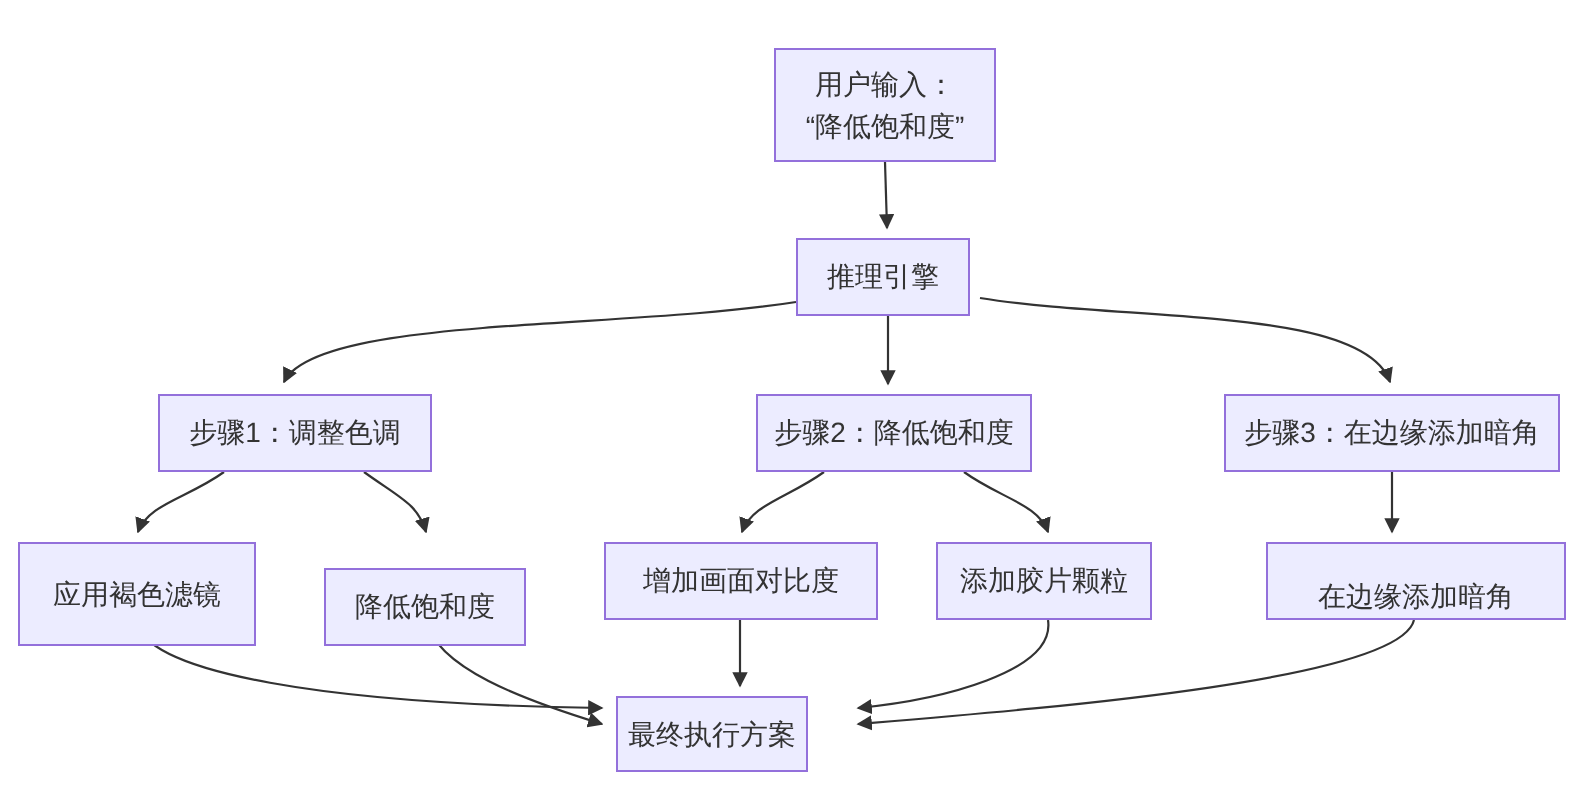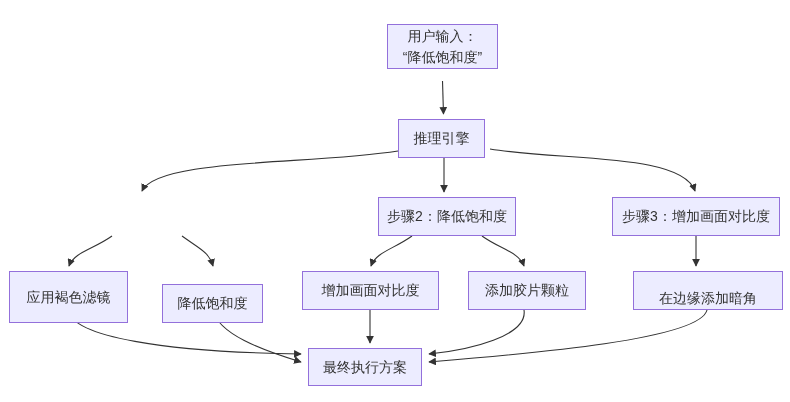--- a/index.html
+++ b/index.html
@@ -71,55 +71,58 @@
 
     <path class="edge-path" d="M213,310 C218,334 262,350 301,362" marker-end="url(#arrow)"></path>
 
     <path class="edge-path" d="M370,310 L370,343" marker-end="url(#arrow)"></path>
 
     <path class="edge-path" d="M524,310 C528,336 470,350 429,354" marker-end="url(#arrow)"></path>
 
     <path class="edge-path" d="M707,310 C700,340 525,354 429,362" marker-end="url(#arrow)"></path>
   </svg>
 
-  <div class="node" style="left:387px; top:24px; width:111px; height:45px;">
+  <div class="node" style="left:387px; top:24px; width:111px; height:57px;">
     <span>用户输入：</span>
     <span>“降低饱和度”</span>
   </div>
 
   <div class="node" style="left:398px; top:119px; width:87px; height:39px;">
     <span>推理引擎</span>
   </div>
 
+  <div class="node" style="left:79px; top:197px; width:137px; height:39px;">
+    <span>步骤1：调整色调</span>
+  </div>
 
   <div class="node" style="left:378px; top:197px; width:138px; height:39px;">
     <span>步骤2：降低饱和度</span>
   </div>
 
   <div class="node" style="left:612px; top:197px; width:168px; height:39px;">
-    <span>步骤3：增加画面对比度</span>
+    <span>步骤3：在边缘添加暗角</span>
   </div>
 
   <div class="node" style="left:9px; top:271px; width:119px; height:52px;">
     <span>应用褐色滤镜</span>
   </div>
 
   <div class="node" style="left:162px; top:284px; width:101px; height:39px;">
     <span>降低饱和度</span>
   </div>
 
   <div class="node" style="left:302px; top:271px; width:137px; height:39px;">
     <span>增加画面对比度</span>
   </div>
 
-  <div class="node" style="left:468px; top:271px; width:118px; height:39px;">
+  <div class="node" style="left:468px; top:271px; width:108px; height:39px;">
     <span>添加胶片颗粒</span>
   </div>
 
   <div class="node" style="left:633px; top:271px; width:150px; height:39px;justify-content:flex-end;">
     <span>在边缘添加暗角</span>
   </div>
 
-  <div class="node" style="left:308px; top:348px; width:114px; height:38px;">
+  <div class="node" style="left:308px; top:348px; width:96px; height:38px;">
     <span>最终执行方案</span>
   </div>
 
 </div>
 
 </body></html>

